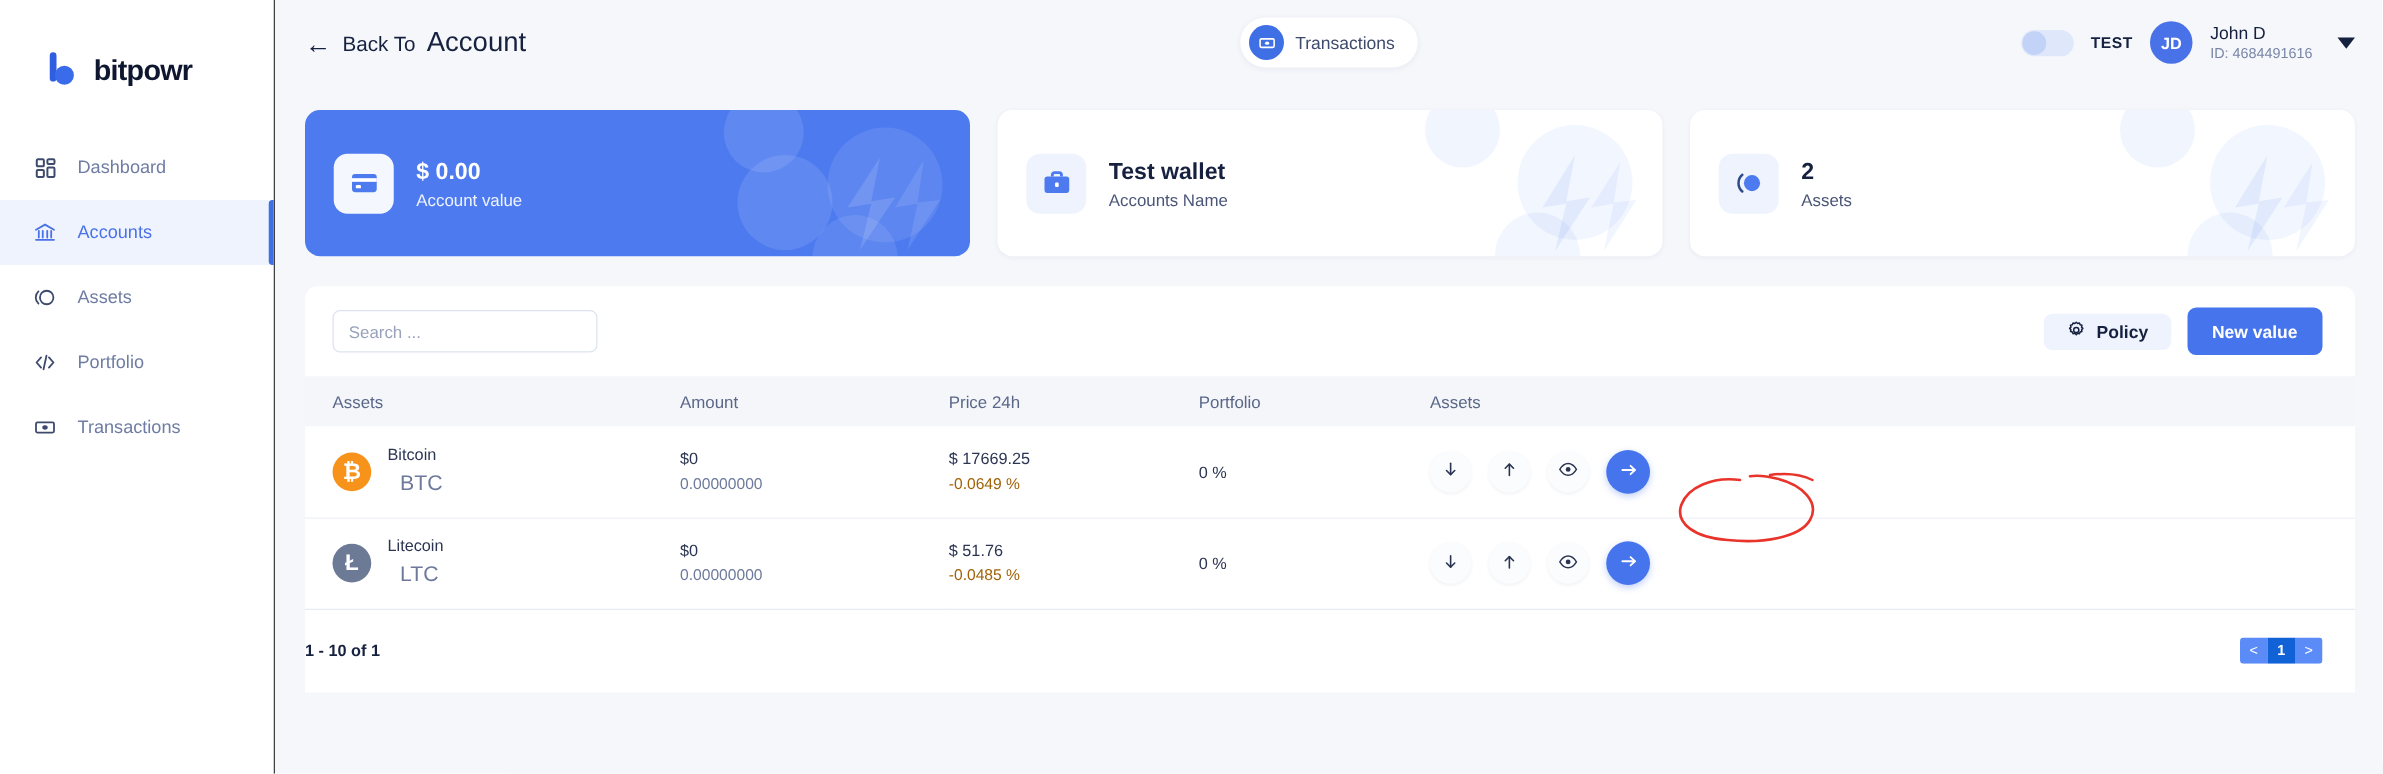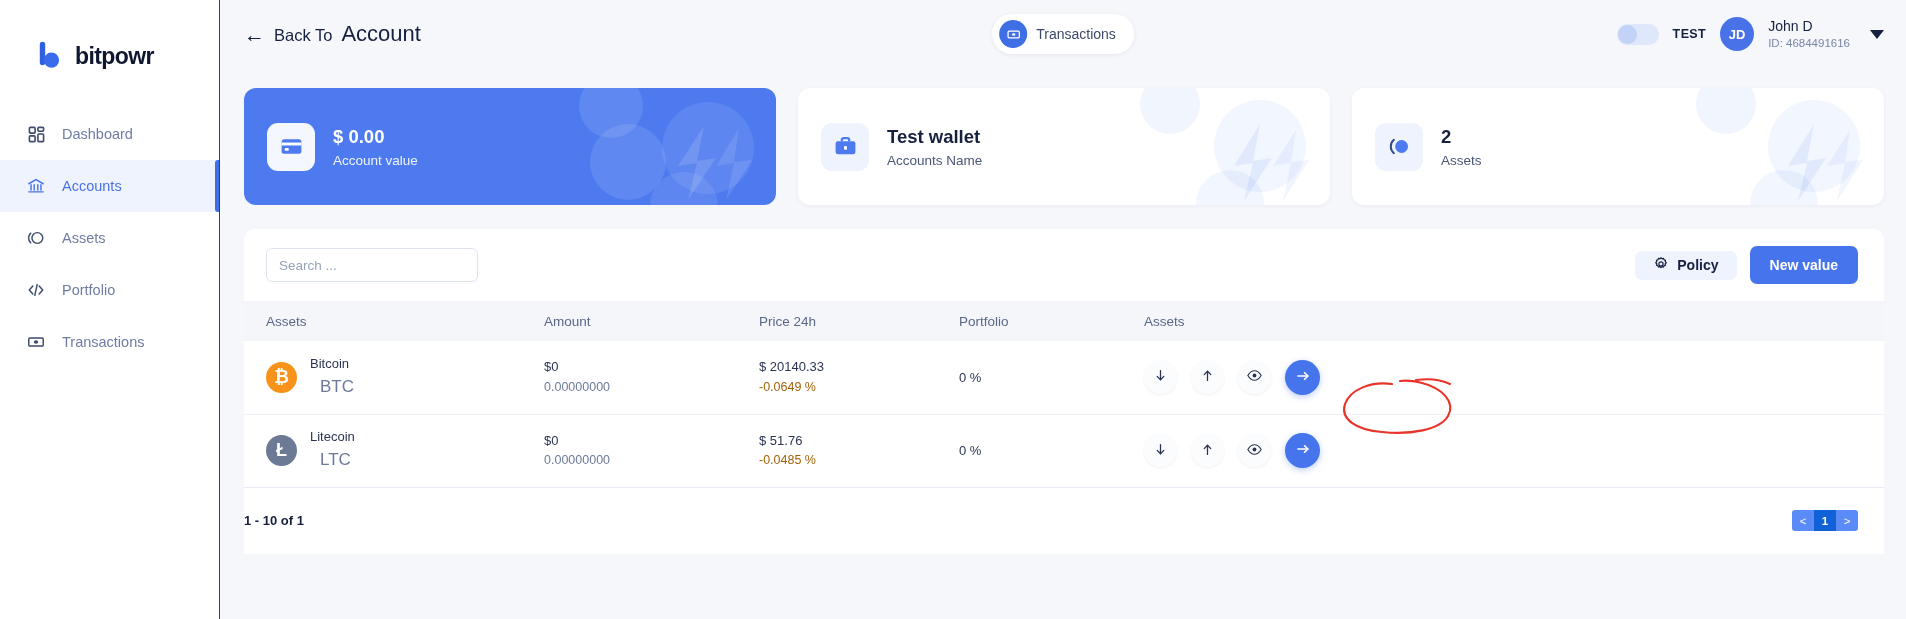--- a/index.html
+++ b/index.html
@@ -369,21 +369,21 @@
                     <span class="coin-name" style="display:block">Bitcoin</span>
                     <span class="coin-sym" style="display:block">BTC</span>
                   </span>
                 </div>
               </td>
               <td>
                 <span class="stk-top" style="display:block">$0</span>
                 <span class="stk-bot" style="display:block">0.00000000</span>
               </td>
               <td>
-                <span class="stk-top" style="display:block">$ 20140.33</span>
+                <span class="stk-top" style="display:block">$ 17669.25</span>
                 <span class="stk-bot neg" style="display:block">-0.0649 %</span>
               </td>
               <td>
                 <span class="port-val">0 %</span>
               </td>
               <td>
                 <div class="actions">
                   <button class="round-btn">
                     <span>
                       <svg width="15" height="15" viewBox="0 0 20 20" fill="none" stroke="#2b3553" stroke-width="1.7" stroke-linecap="round" stroke-linejoin="round">

